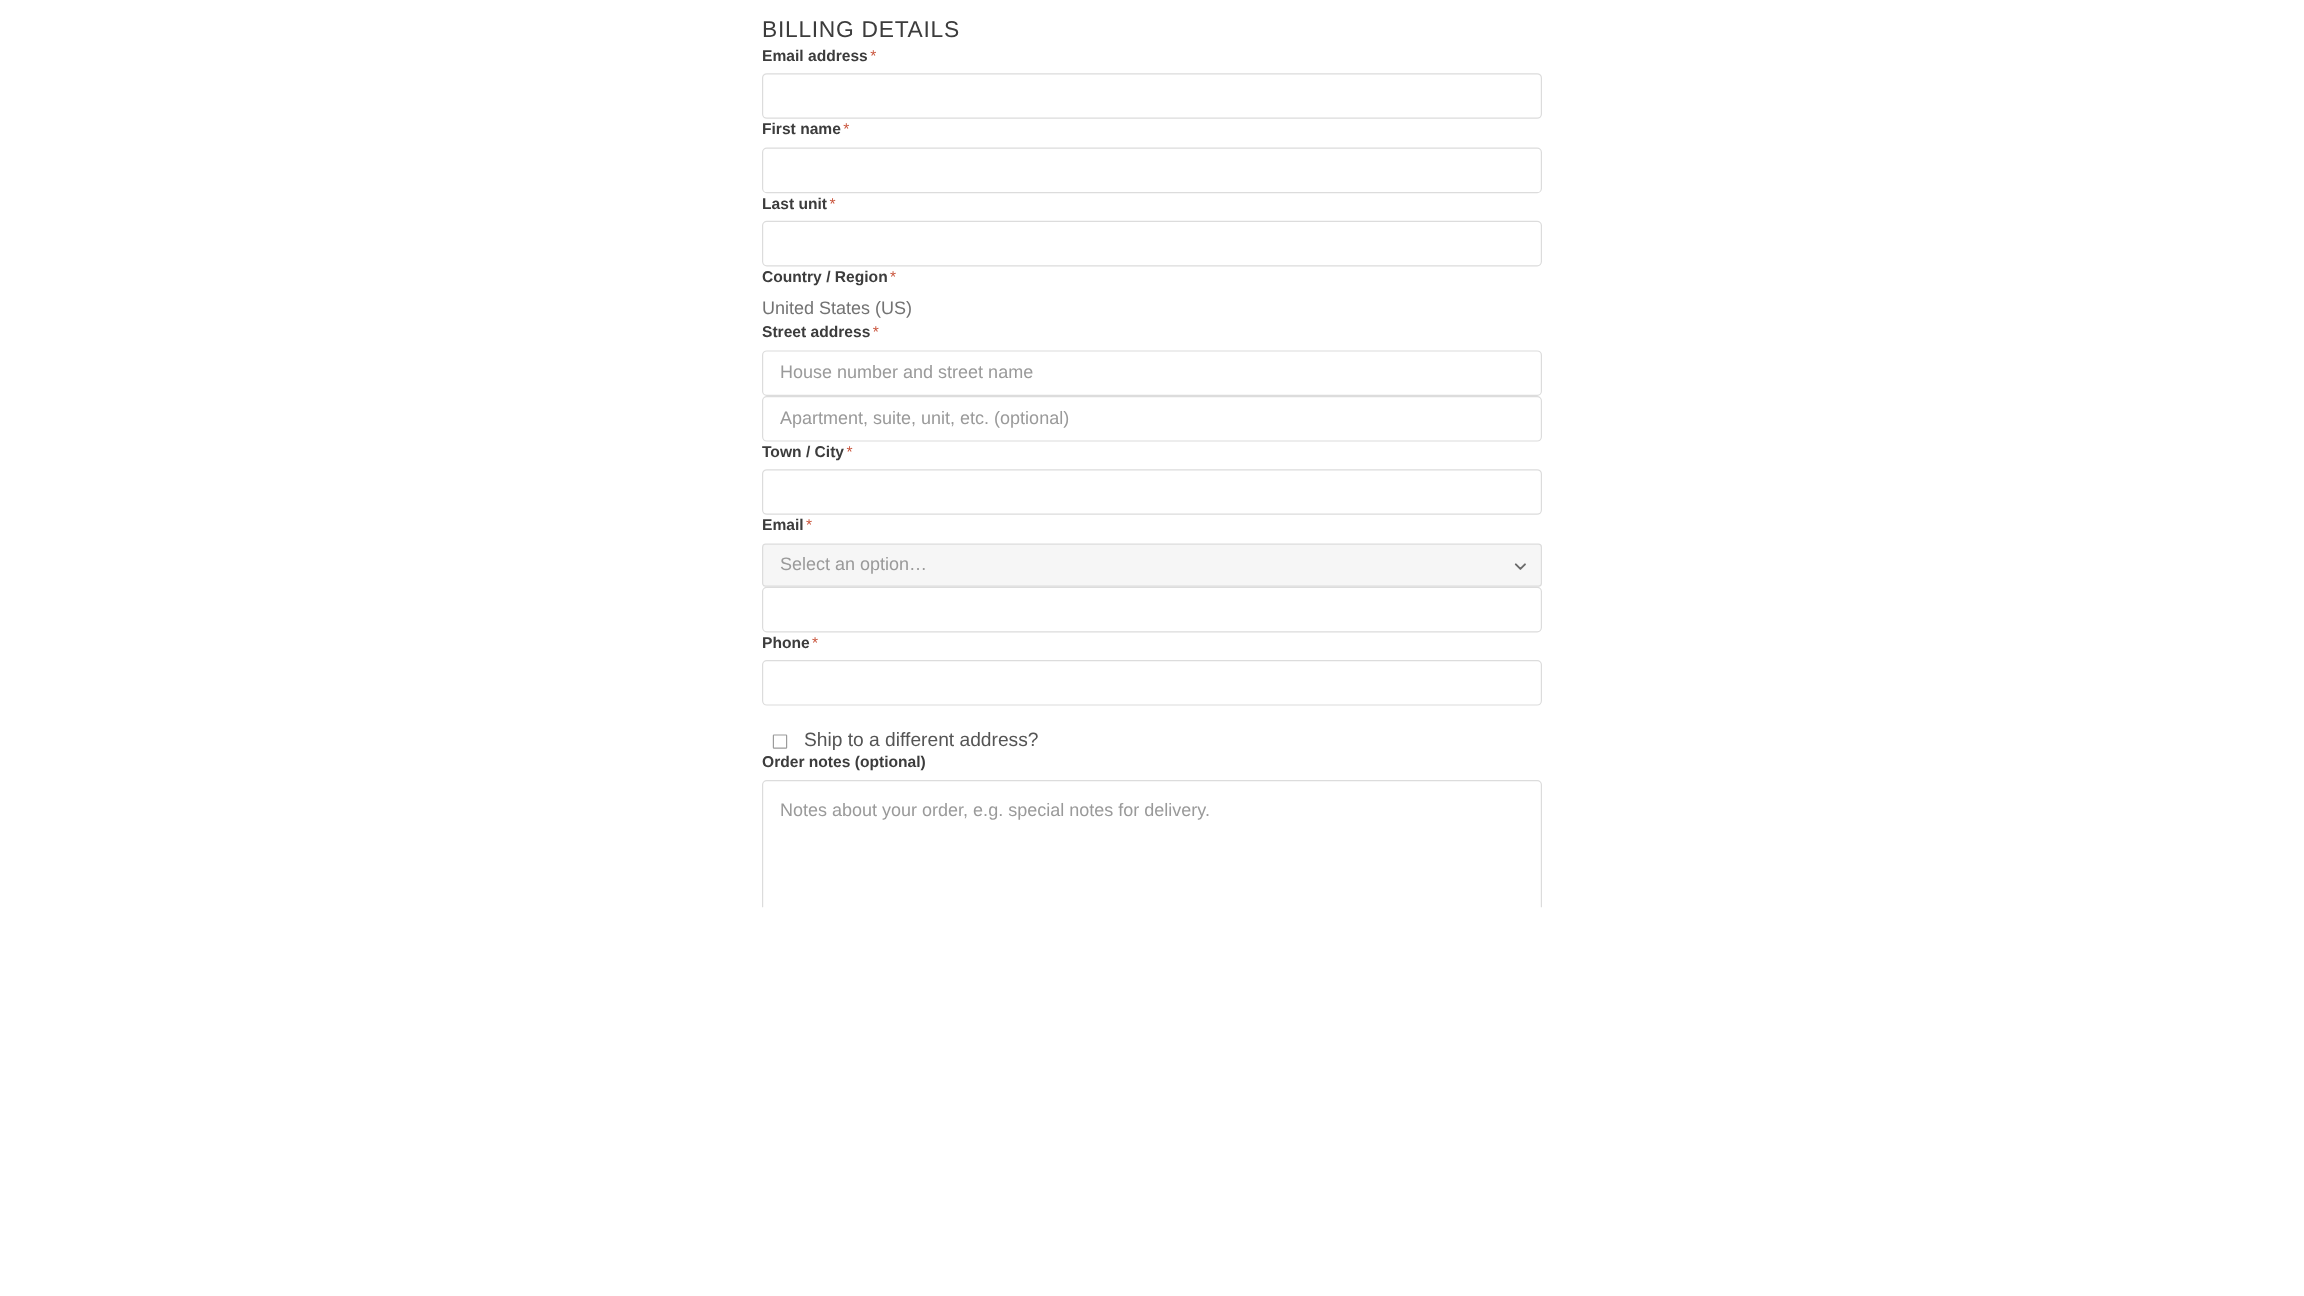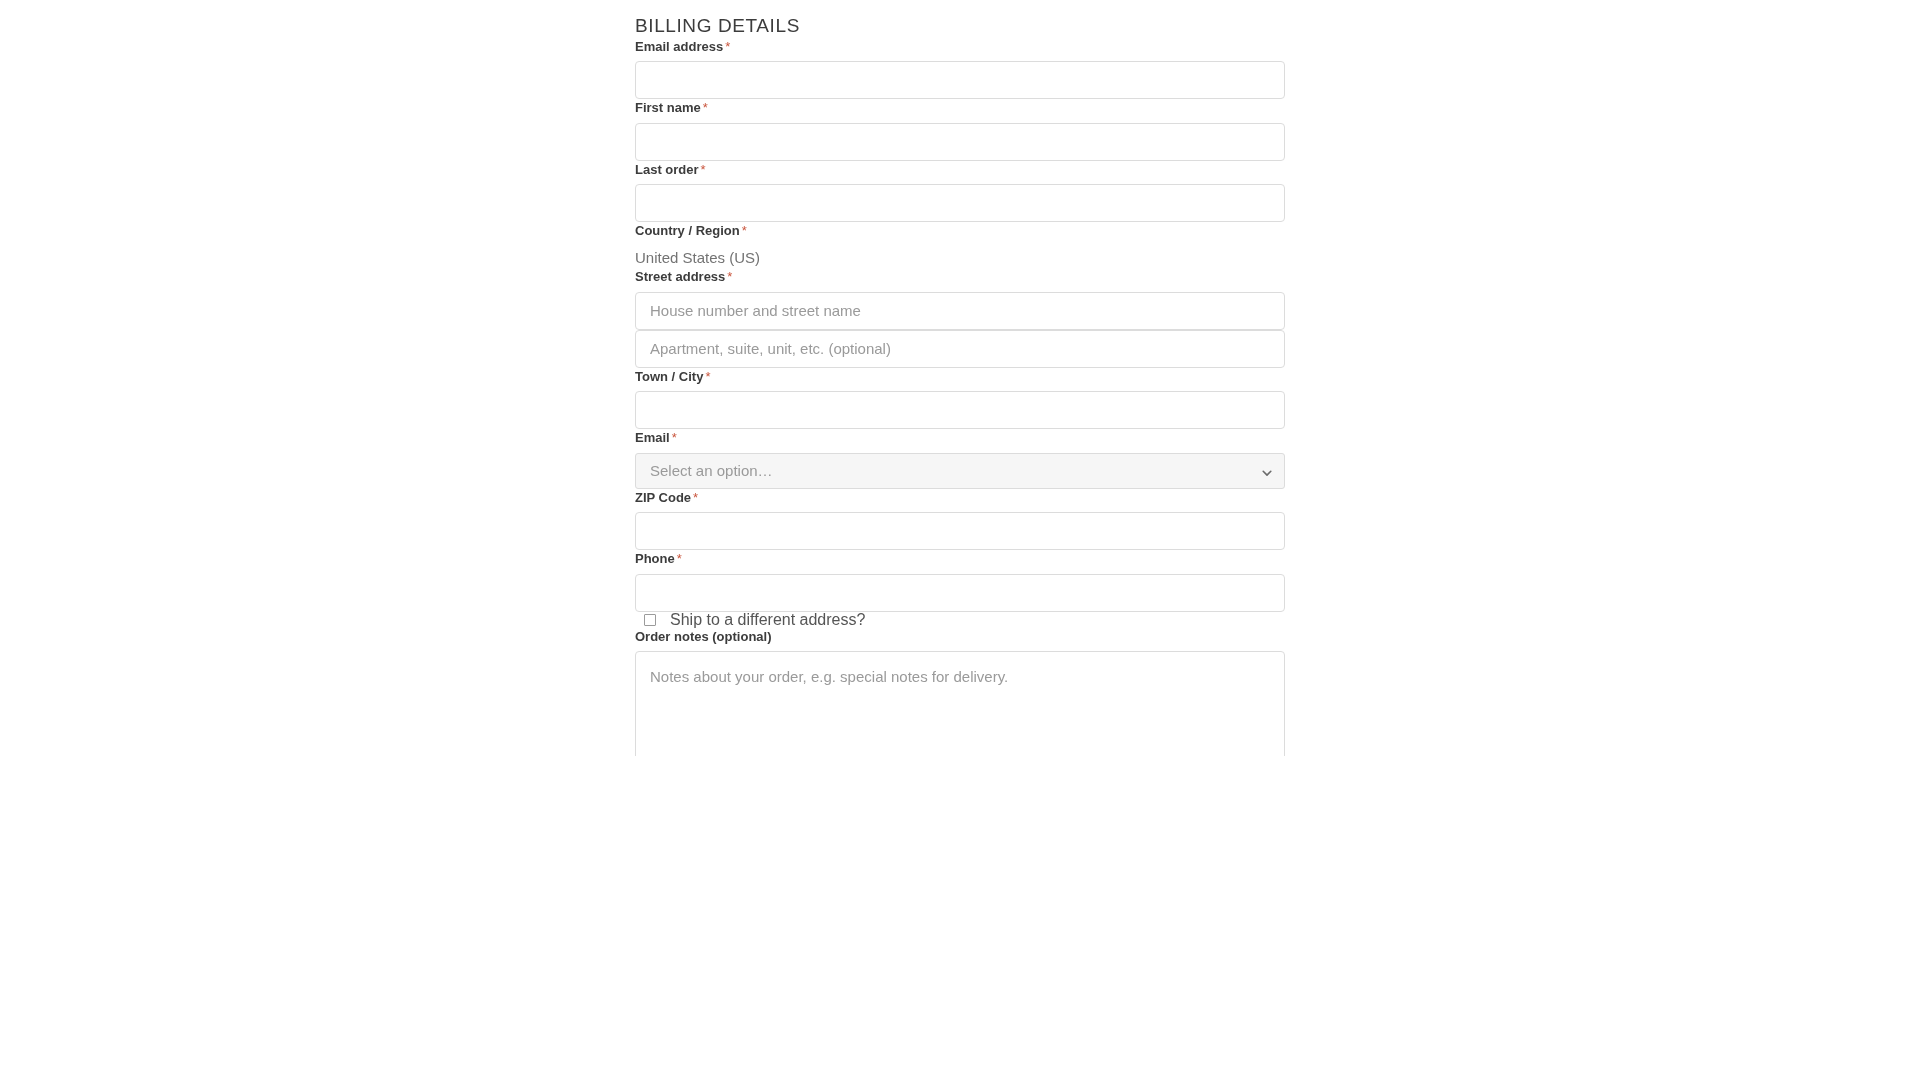--- a/index.html
+++ b/index.html
@@ -106,20 +106,21 @@
     transform: translateY(-50%);
     width: 12px;
     height: 12px;
     pointer-events: none;
     color: #6b6b6b;
   }
 
   .checkbox-row {
     display: flex;
     align-items: center;
+    margin-top: 22px;
     padding-left: 9px;
   }
   .checkbox-box {
     width: 12px;
     height: 12px;
     border: 1px solid #9b9b9b;
     background: #ffffff;
     border-radius: 1px;
     flex: none;
     cursor: pointer;
@@ -181,21 +182,21 @@
 
     <div class="field">
       <label class="field-label">
         <span>First name</span><span class="req">*</span>
       </label>
       <input class="text-input" type="text" placeholder="" style="">
     </div>
 
     <div class="field">
       <label class="field-label">
-        <span>Last order</span><span class="req">*</span>
+        <span>Last unit</span><span class="req">*</span>
       </label>
       <input class="text-input" type="text" placeholder="" style="">
     </div>
 
     <div class="field">
       <label class="field-label">
         <span>Country / Region</span><span class="req">*</span>
       </label>
       <div class="static-value">United States (US)</div>
     </div>
@@ -228,23 +229,20 @@
         </div>
         <span class="chevron-down">
           <svg viewBox="0 0 12 12" width="12" height="12" fill="none" stroke="currentColor" stroke-width="1.6" stroke-linecap="round" stroke-linejoin="round">
             <polyline points="2.2,4.3 6,8.1 9.8,4.3"></polyline>
           </svg>
         </span>
       </div>
     </div>
 
     <div class="field">
-      <label class="field-label">
-        <span>ZIP Code</span><span class="req">*</span>
-      </label>
       <input class="text-input" type="text" placeholder="" style="">
     </div>
 
     <div class="field">
       <label class="field-label">
         <span>Phone</span><span class="req">*</span>
       </label>
       <input class="text-input" type="text" placeholder="" style="">
     </div>
 

